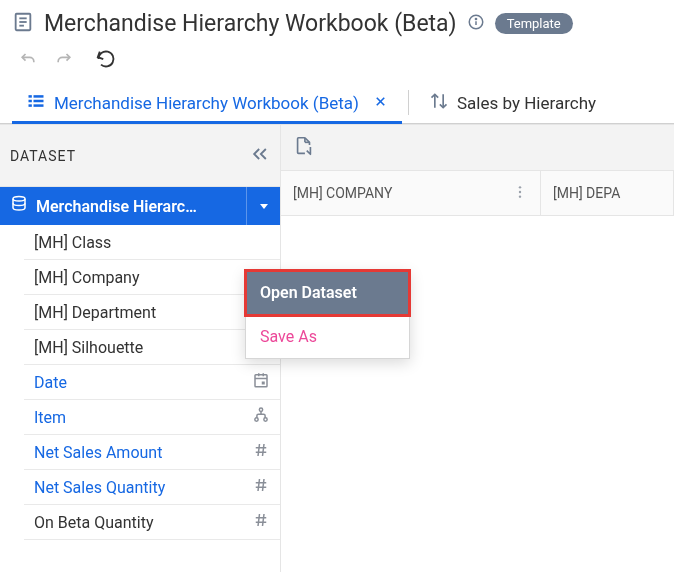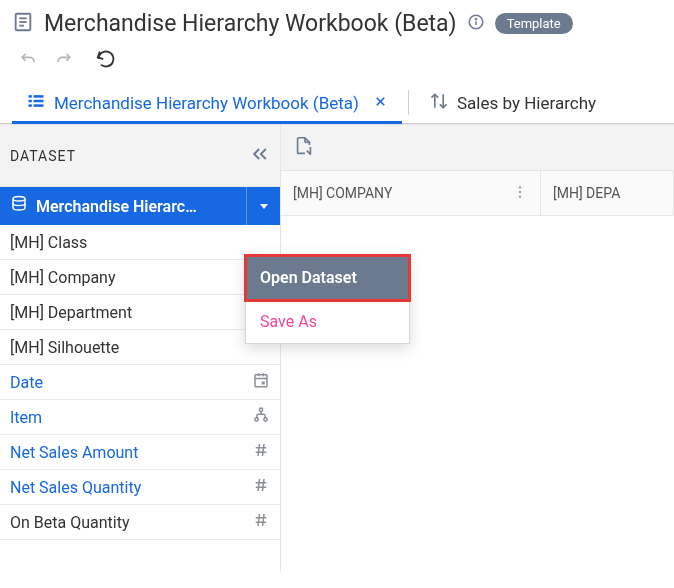--- a/index.html
+++ b/index.html
@@ -128,20 +128,21 @@
   }
 
   .field-list { display:flex; flex-direction:column; }
   .field-row {
     display:flex; align-items:center; justify-content:space-between;
     height: 35px;
     padding: 0 10px;
     border-bottom: 1px solid #e9e9e9;
     font-size: 16px;
     cursor: pointer;
+    margin-left: 24px;
   }
   .field-row .field-name { color: #333; }
   .field-row.link .field-name { color: #1668e3; }
   .field-row .field-icon { color: #8a8f98; }
 
   
   .main { flex: 1; display:flex; flex-direction:column; position:relative; }
   .main-toolbar {
     height: 46px;
     display:flex; align-items:center;
@@ -162,21 +163,21 @@
     display:flex; align-items:center; justify-content:space-between;
     padding: 0 12px;
     border-right: 1px solid #e5e5e5;
   }
   .col .dots { color: #9aa1ab; cursor:pointer; }
 
   
   .menu {
     position: absolute;
     left: 245px;
-    top: 255px;
+    top: 270px;
     width: 165px;
     background: #fff;
     border: 1px solid #d6d6d6;
     box-shadow: 0 4px 14px rgba(0,0,0,0.15);
     z-index: 50;
   }
   .menu-item {
     padding: 12px 14px;
     font-size: 16px;
     color: #ec4899;

